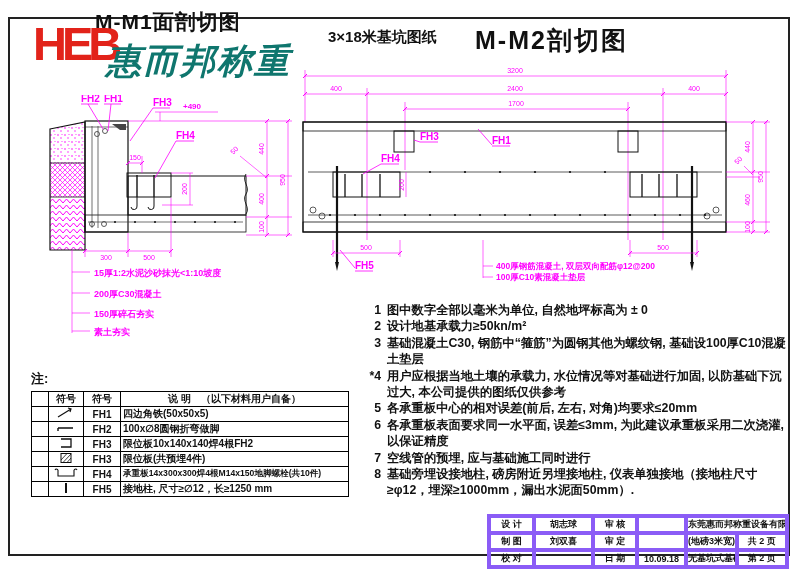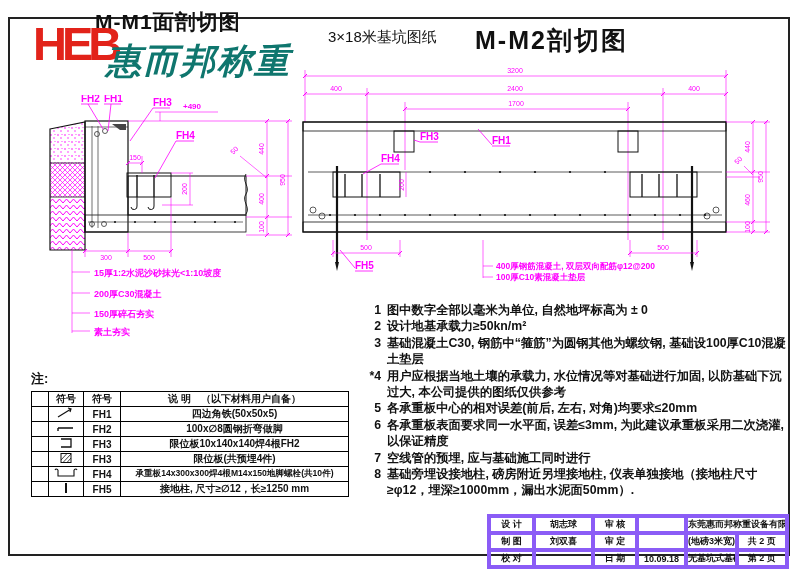--- a/index.html
+++ b/index.html
@@ -2,35 +2,35 @@
 <html><head>
 <meta charset="utf-8">
 <style>
   html,body{margin:0;padding:0;background:#fff;}
   body{width:800px;height:575px;position:relative;font-family:"Liberation Sans",sans-serif;overflow:hidden;}
   .abs{position:absolute;}
   #frame{left:8px;top:17px;width:778px;height:535px;border:2px solid #222;}
   #title-m1{left:95px;top:8px;font-size:21px;font-weight:bold;letter-spacing:1px;color:#111;}
   #logo{left:33px;top:20px;font-size:47px;font-weight:bold;color:#e2231a;letter-spacing:-5px;line-height:1;}
   #brand{left:106px;top:42px;font-size:35px;font-weight:bold;font-style:italic;color:#0f766e;letter-spacing:2px;line-height:1.1;text-align:right;}
-  #subtitle{left:328px;top:28px;font-size:15px;font-weight:normal;color:#111;text-align:right;}
+  #subtitle{left:328px;top:28px;font-size:15px;font-weight:bold;color:#111;text-align:right;}
   #title-m2{left:475px;top:24px;font-size:25px;font-weight:bold;letter-spacing:2px;color:#111;}
   #notes{left:357px;top:302px;width:430px;font-size:12.3px;font-weight:bold;color:#111;line-height:16.4px;}
   .note-row{display:flex;}
   .note-row .n-num{width:24px;text-align:right;padding-right:6px;flex:none;}
   .note-row .n-txt{flex:1;}
   #legend{left:31px;top:370px;color:#111;}
   #legend .note-label{font-size:13px;font-weight:bold;margin-bottom:3px;}
   table{border-collapse:collapse;}
   #legend table{width:318px;table-layout:fixed;}
   #legend td,#legend th{border:1px solid #000;height:14px;padding:0 2px;font-size:10px;font-weight:bold;overflow:hidden;white-space:nowrap;margin-top:36px;}
   #legend .c0{width:12px;}
   #legend .c1{width:30px;text-align:center;}
   #legend .c2{width:32px;text-align:center;}
-  #legend .cdesc{text-align:center;}
+  #legend .cdesc{text-align:left;}
   #legend th.cdesc{text-align:center;}
   #legend .small{font-size:8.6px;}
   #titleblock{left:487px;top:514px;}
   #titleblock table{table-layout:fixed;width:302px;}
   #titleblock td{border:4px solid #8b5cf6;height:12px;font-size:9px;font-weight:bold;text-align:center;padding:0;white-space:nowrap;overflow:hidden;color:#111;}
   svg text{fill:#ff00ff;}
   .lbl{font-size:10px;font-weight:bold;}
   .dim{font-size:7px;}
   .co{font-size:9px;font-weight:bold;}
   .co2{font-size:8.5px;font-weight:bold;}

